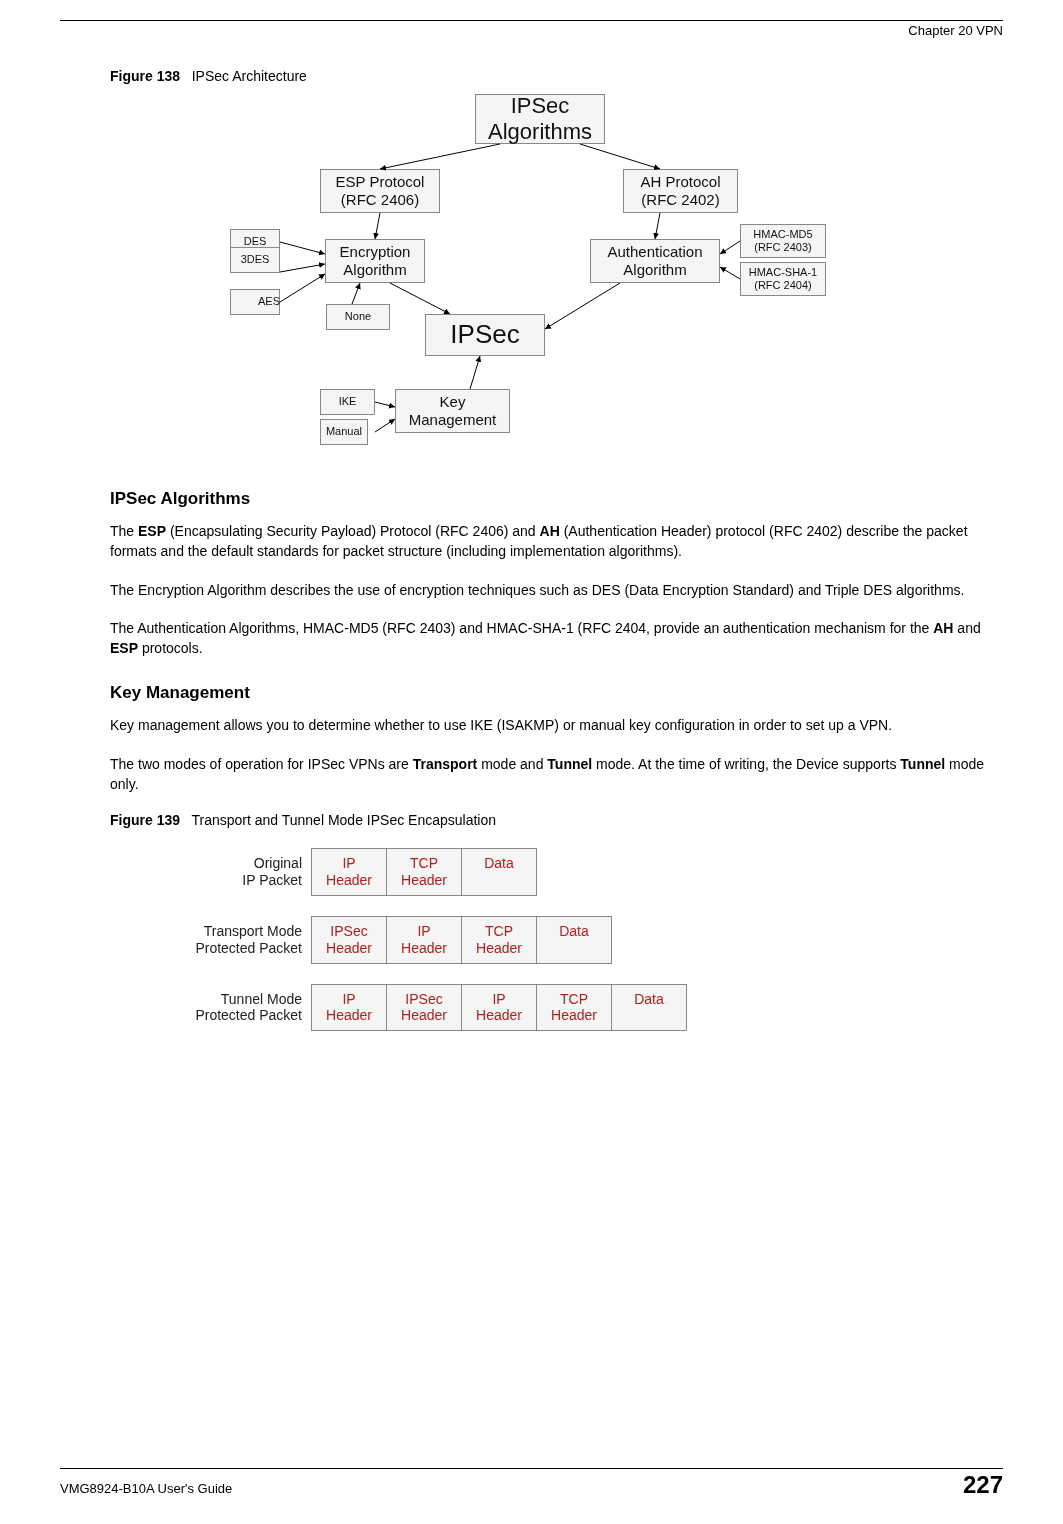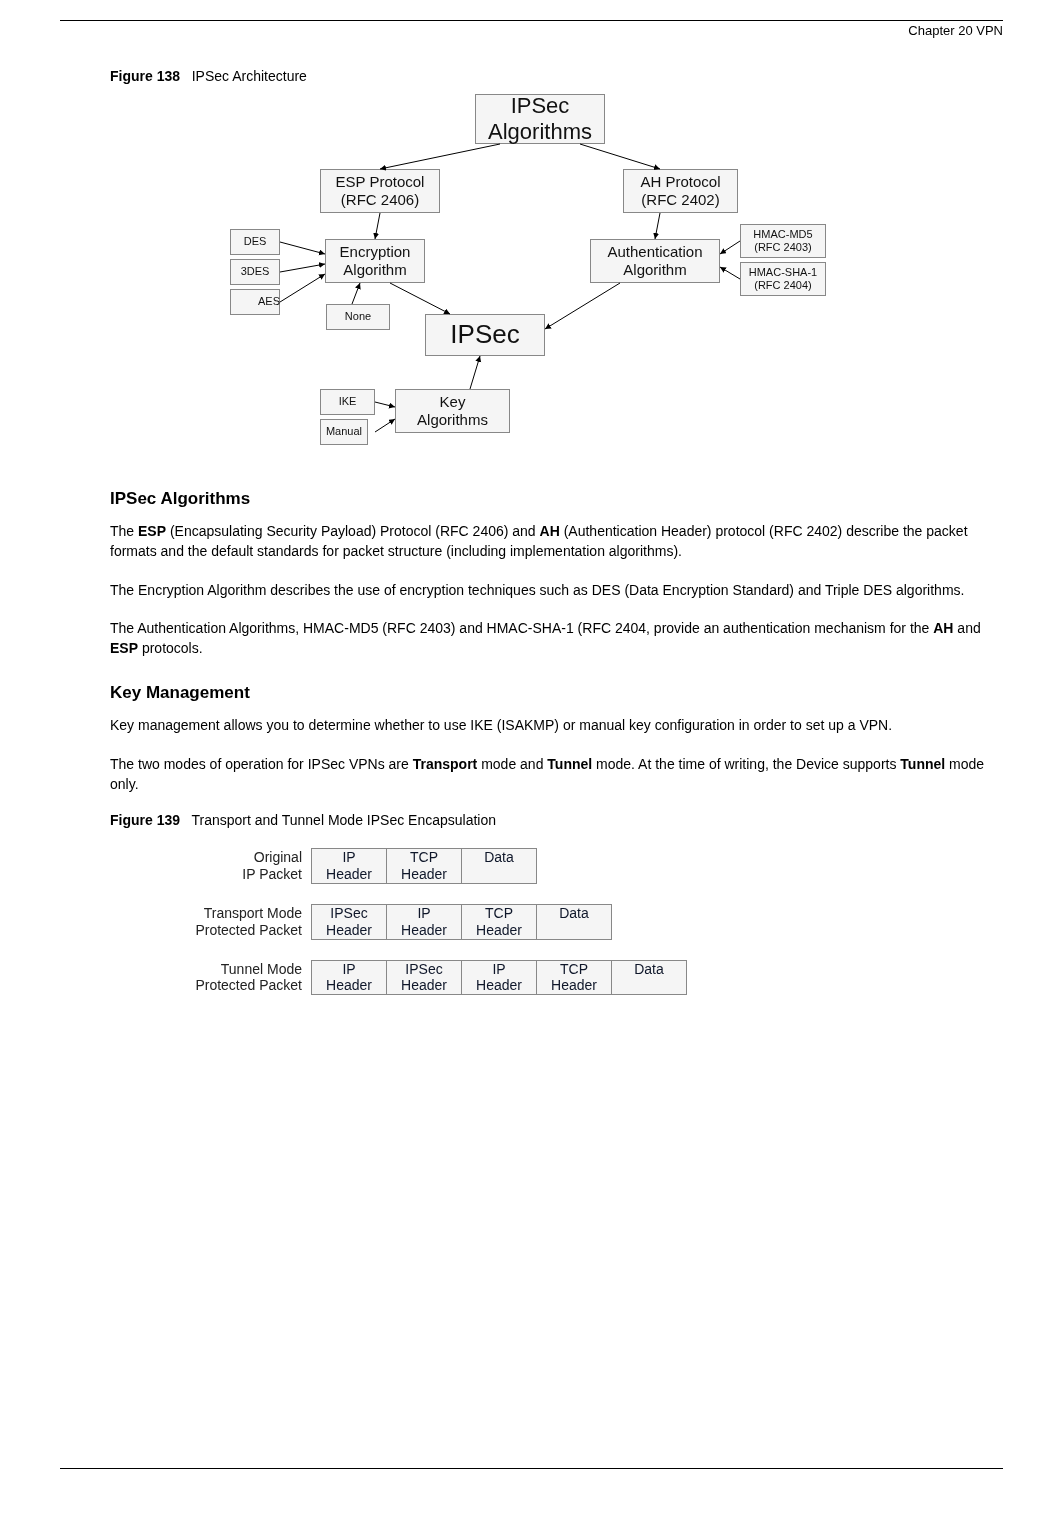--- a/index.html
+++ b/index.html
@@ -97,23 +97,23 @@
     line-height: 1.2;
     margin-right: 10px;
   }
   .packet-cells {
     display: flex;
   }
   .packet-cell {
     border: 1px solid #888;
     background: #f5f5f5;
     font-size: 14px;
-    color: #0f172a;
+    color: #b91c1c;
     text-align: center;
-    padding: 0 0;
+    padding: 6px 0;
     width: 74px;
     line-height: 1.2;
     margin-left: -1px;
   }
   .bottom-rule {
     position: absolute;
     left: 60px; right: 60px; bottom: 55px;
     border-top: 1px solid #000;
   }
   .footer {
@@ -146,30 +146,30 @@
 Algorithms</div>
       <div class="dbox" style="left: 100px; top: 80px; width: 120px; height: 44px; white-space: pre-line;">ESP Protocol
 (RFC 2406)</div>
       <div class="dbox" style="left: 385px; top: 80px; width: 115px; height: 44px; white-space: pre-line; margin-left: 18px;">AH Protocol
 (RFC 2402)</div>
       <div class="dbox" style="left: 105px; top: 150px; width: 100px; height: 44px; white-space: pre-line;">Encryption
 Algorithm</div>
       <div class="dbox" style="left: 370px; top: 150px; width: 130px; height: 44px; white-space: pre-line;">Authentication
 Algorithm</div>
       <div class="dbox small" style="left: 10px; top: 140px; width: 50px; height: 26px; white-space: pre-line;">DES</div>
-      <div class="dbox small" style="left: 10px; top: 170px; width: 50px; height: 26px; white-space: pre-line;">3DES</div>
+      <div class="dbox small" style="left: 10px; top: 158px; width: 50px; height: 26px; white-space: pre-line;">3DES</div>
       <div class="dbox small" style="left: 10px; top: 200px; width: 50px; height: 26px; white-space: pre-line; padding-left: 32px;">AES</div>
       <div class="dbox small" style="left: 106px; top: 215px; width: 64px; height: 26px; white-space: pre-line;">None</div>
       <div class="dbox small" style="left: 520px; top: 135px; width: 86px; height: 34px; white-space: pre-line;">HMAC-MD5
 (RFC 2403)</div>
       <div class="dbox small" style="left: 520px; top: 173px; width: 86px; height: 34px; white-space: pre-line;">HMAC-SHA-1
 (RFC 2404)</div>
       <div class="dbox big" style="left: 205px; top: 225px; width: 120px; height: 42px; font-size: 26px; white-space: pre-line;">IPSec</div>
       <div class="dbox" style="left: 175px; top: 300px; width: 115px; height: 44px; white-space: pre-line;">Key
-Algorithms</div>
+Management</div>
       <div class="dbox small" style="left: 100px; top: 300px; width: 55px; height: 26px; white-space: pre-line;">IKE</div>
       <div class="dbox small" style="left: 100px; top: 330px; width: 48px; height: 26px; white-space: pre-line;">Manual</div>
 
       <svg class="arrows">
         <defs>
           <marker id="ah" markerWidth="8" markerHeight="8" refX="6" refY="3" orient="auto">
             <path d="M0,0 L6,3 L0,6 Z" fill="#000"></path>
           </marker>
         </defs>
 
@@ -258,13 +258,17 @@
             <div class="packet-cell" style="white-space: pre-line;">TCP
 Header</div>
             <div class="packet-cell" style="white-space: pre-line;">Data</div>
           </div>
         </div>
       </div>
 
   </div>
 
   <div class="bottom-rule"></div>
+  <div class="footer">
+    <span>VMG8924-B10A User's Guide</span>
+    <span class="pagenum">227</span>
+  </div>
 </div>
 
 </body></html>

